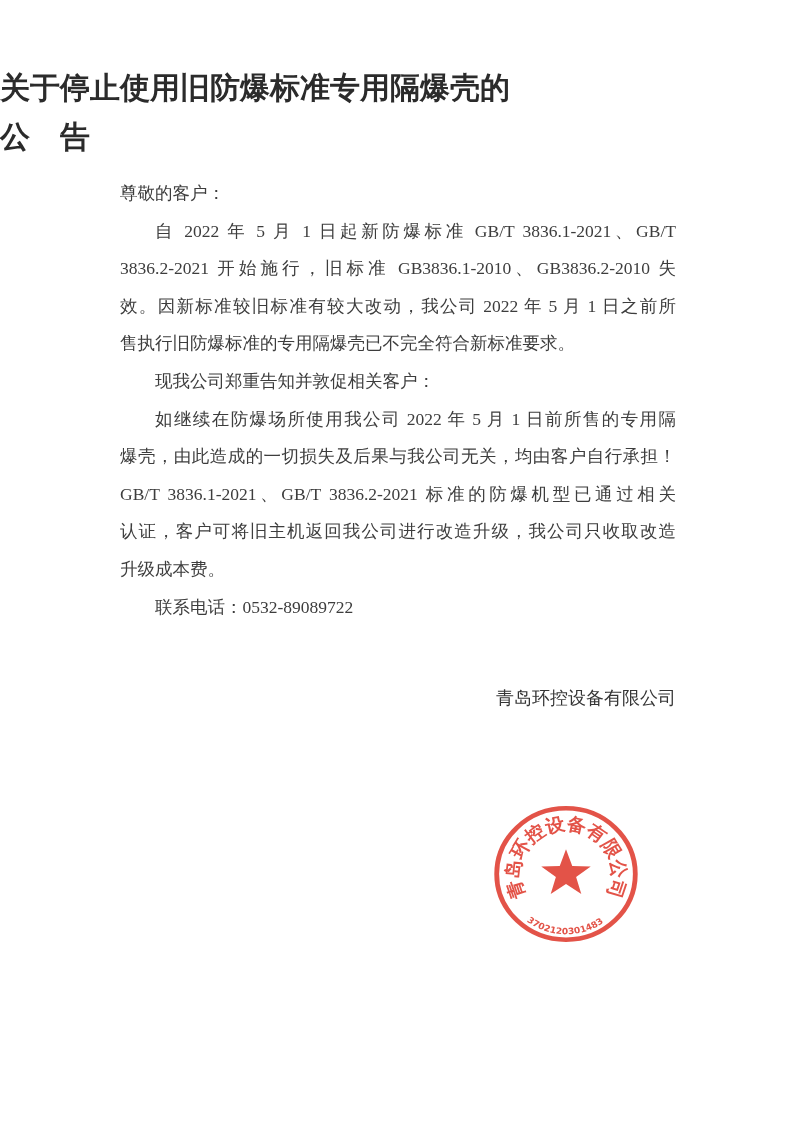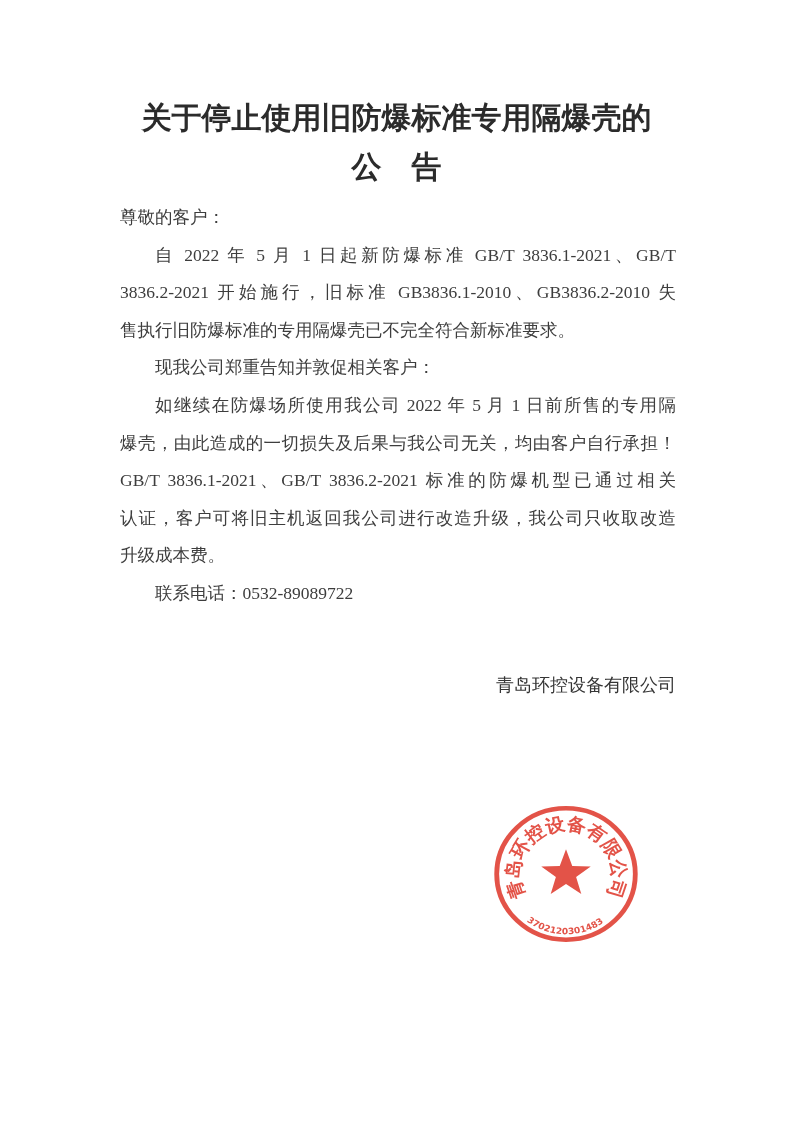--- a/index.html
+++ b/index.html
@@ -8,29 +8,29 @@
     position: relative;
     width: 793px;
     height: 1122px;
     margin: 0 auto;
     background: #ffffff;
     overflow: hidden;
     font-family: "Liberation Serif", "DejaVu Serif", serif;
     color: #3d3d3d;
   }
   .title {
-    margin-top: 93px;
-    text-align: center;
+    margin-top: 63px;
+    text-align: left;
     font-size: 30px;
     line-height: 49px;
     font-weight: bold;
     color: #2b2b2b;
   }
   .body-text {
-    margin-top: 8px;
+    margin-top: 14px;
     padding: 0 117px 0 120px;
     font-size: 17.5px;
     line-height: 37.6px;
   }
   .line { width: 100%; }
   .line.indent { text-indent: 35px; }
   .line.fill {
     text-align: justify;
     text-align-last: justify;
   }
@@ -71,20 +71,21 @@
 
   <div class="title">
     <div>关于停止使用旧防爆标准专用隔爆壳的</div>
     <div>公　告</div>
   </div>
 
   <div class="body-text">
     <div class="line">尊敬的客户：</div>
     <div class="line indent fill">自 2022 年 5 月 1 日起新防爆标准 GB/T 3836.1-2021、GB/T</div>
     <div class="line fill">3836.2-2021 开始施行，旧标准 GB3836.1-2010、GB3836.2-2010 失</div>
+    <div class="line fill">效。因新标准较旧标准有较大改动，我公司 2022 年 5 月 1 日之前所</div>
     <div class="line">售执行旧防爆标准的专用隔爆壳已不完全符合新标准要求。</div>
     <div class="line indent">现我公司郑重告知并敦促相关客户：</div>
     <div class="line indent fill">如继续在防爆场所使用我公司 2022 年 5 月 1 日前所售的专用隔</div>
     <div class="line fill">爆壳，由此造成的一切损失及后果与我公司无关，均由客户自行承担！</div>
     <div class="line fill">GB/T 3836.1-2021、GB/T 3836.2-2021 标准的防爆机型已通过相关</div>
     <div class="line fill">认证，客户可将旧主机返回我公司进行改造升级，我公司只收取改造</div>
     <div class="line">升级成本费。</div>
     <div class="line indent">联系电话：0532-89089722</div>
   </div>
 

